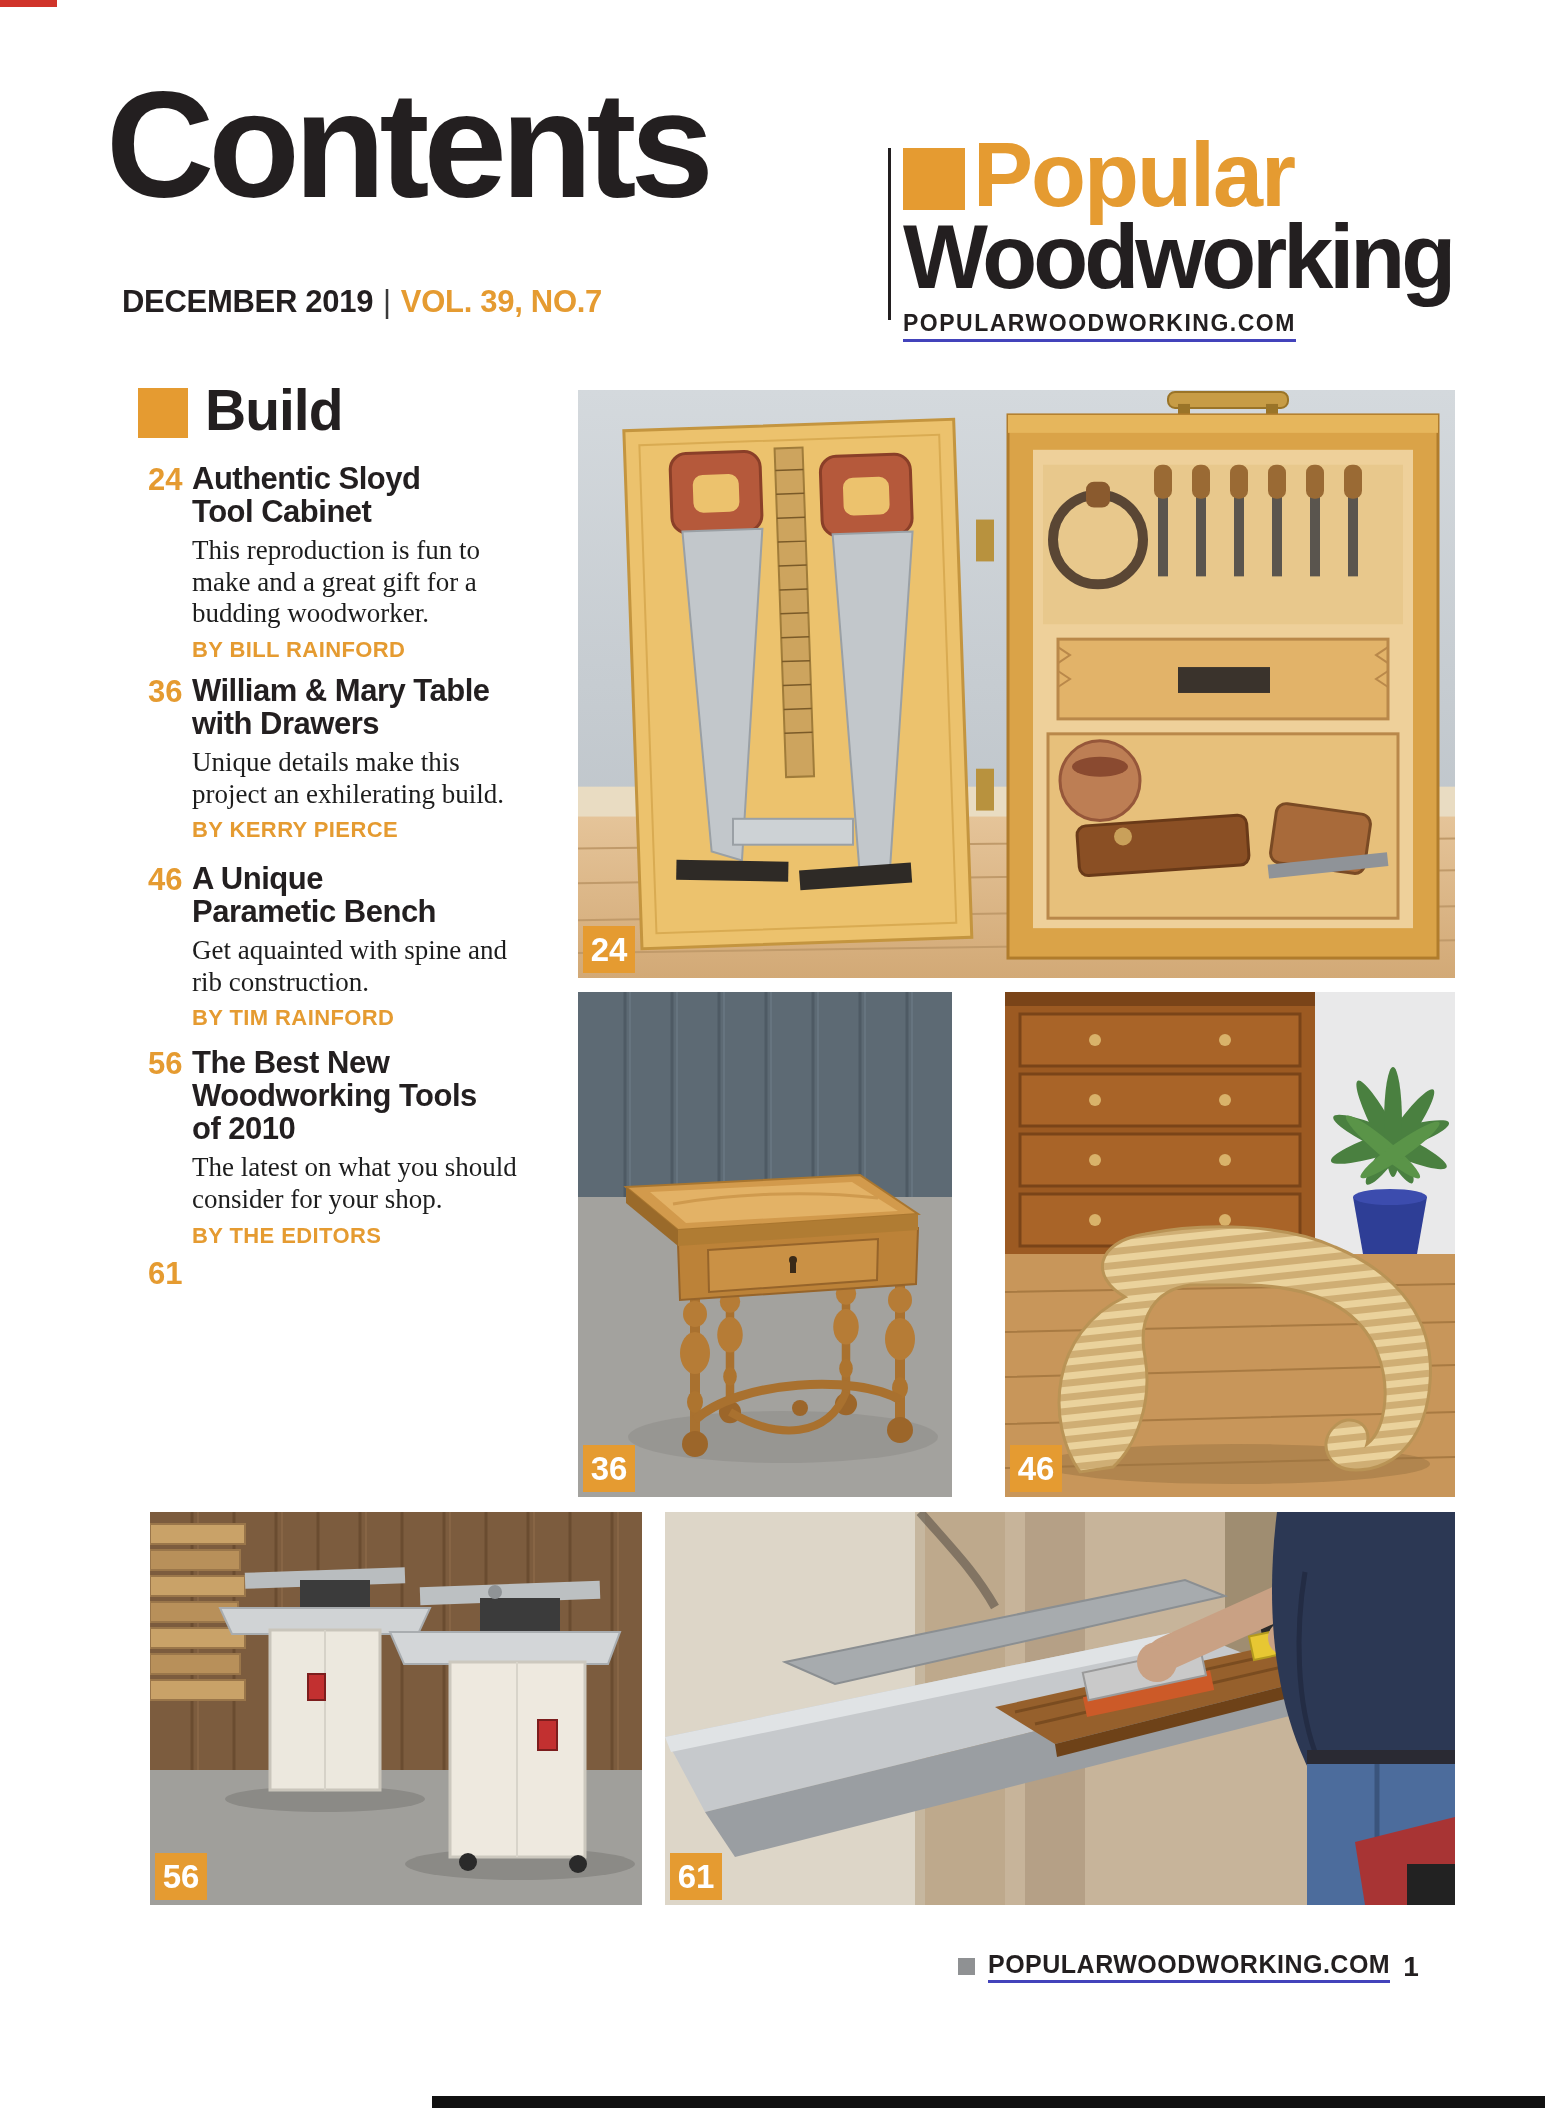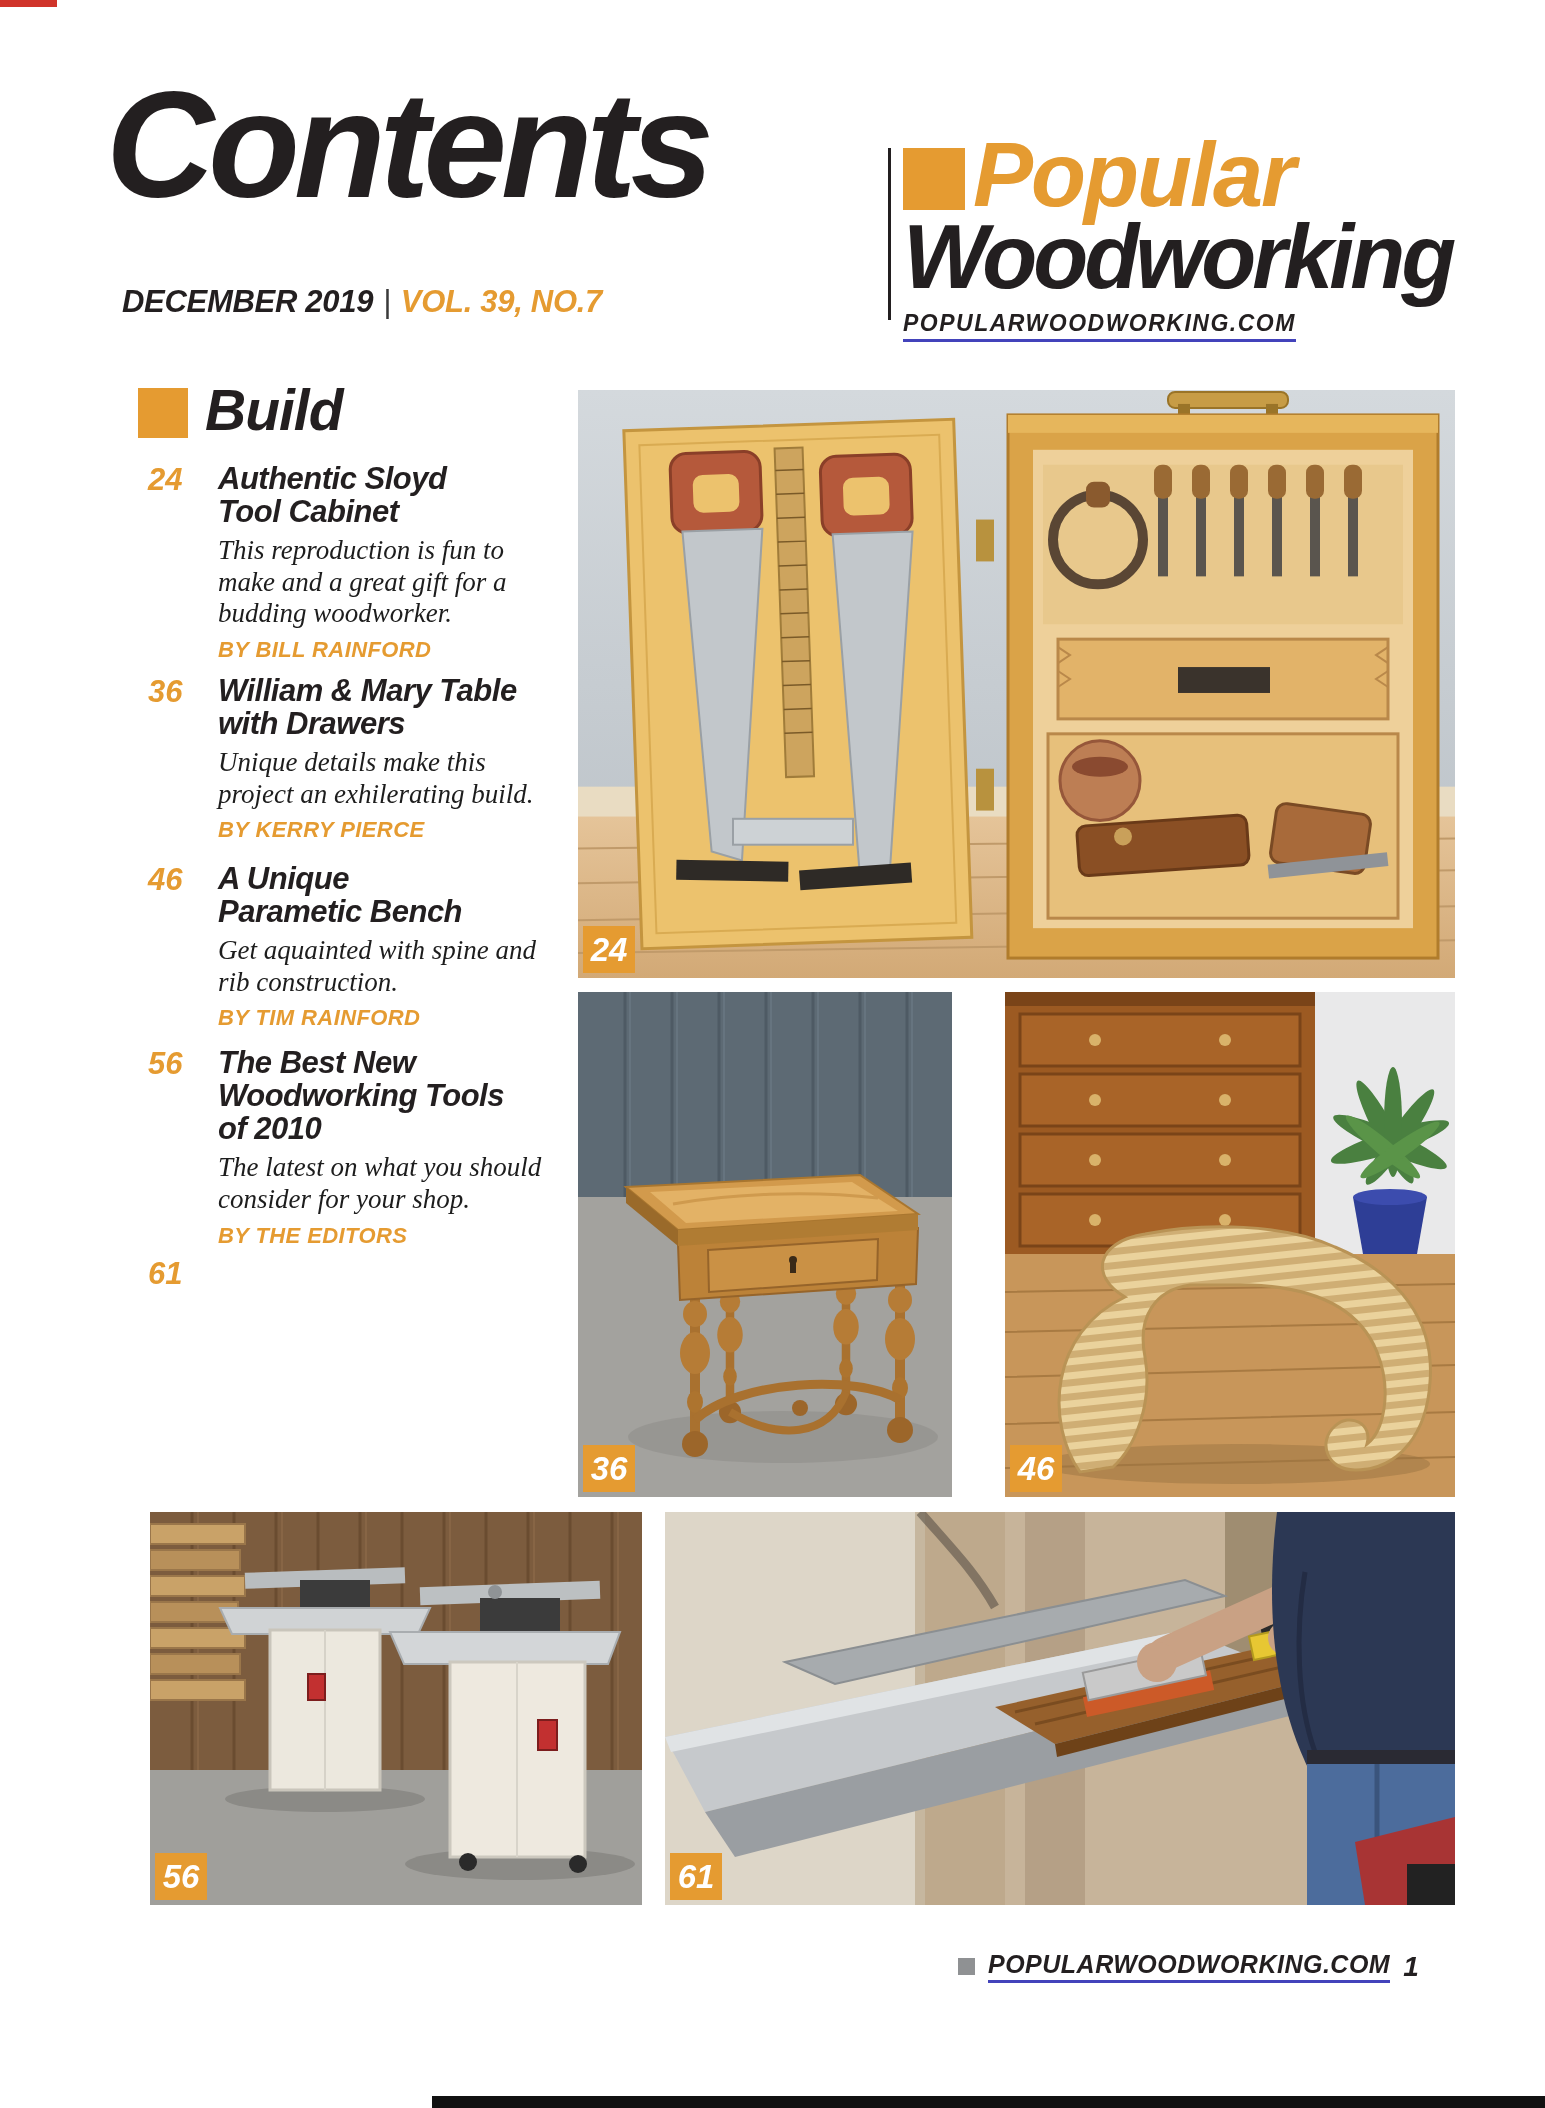--- a/index.html
+++ b/index.html
@@ -3,21 +3,21 @@
 <meta charset="utf-8">
 <style>
   :root{
     --accent-orange:#E59B31;
     --text-black:#231F20;
     --link-underline:#4343BB;
   }
   *{margin:0;padding:0;box-sizing:border-box;}
   html,body{background:#fff;}
   body{font-family:"Liberation Sans",sans-serif;color:var(--text-black,#231F20);}
-  .page{position:relative;width:1545px;height:2108px;background:#fff;overflow:hidden;font-style:italic;}
+  .page{position:relative;width:1545px;height:2108px;background:#fff;overflow:hidden;}
 
   
   .red-mark{position:absolute;left:0;top:0;width:57px;height:7px;background:#D0342A;}
   .bottom-bar{position:absolute;left:432px;top:2096px;width:1113px;height:12px;background:#111;}
 
   
   .contents-title{position:absolute;left:106px;top:70px;font-size:150px;font-weight:bold;
     letter-spacing:-6px;line-height:1;color:var(--text-black,#231F20);}
   .date-line{position:absolute;left:122px;top:284px;font-size:31px;font-weight:bold;letter-spacing:-.3px;}
   .date-line .sep{font-weight:normal;color:#3a3a3a;margin:0 10px;}
@@ -32,21 +32,21 @@
   .brand-site{position:absolute;left:903px;top:310px;font-size:23px;font-weight:bold;letter-spacing:1.5px;
     color:var(--text-black,#231F20);border-bottom:3px solid var(--link-underline,#4343BB);padding-bottom:2px;
     text-decoration:none;display:inline-block;}
 
   
   .build-sq{position:absolute;left:138px;top:388px;width:50px;height:50px;background:var(--accent-orange,#E59B31);}
   .build-label{position:absolute;left:205px;top:382px;font-size:57px;font-weight:bold;letter-spacing:-1px;line-height:1;text-align:center;}
 
   .article{position:absolute;left:148px;width:420px;}
   .article .num{position:absolute;left:0;top:0;font-size:31px;font-weight:bold;color:var(--accent-orange,#E59B31);}
-  .article .body{margin-left:70px;width:350px;}
+  .article .body{margin-left:44px;width:350px;}
   .article .title{font-size:31px;font-weight:bold;line-height:1.07;letter-spacing:-.5px;
     color:var(--text-black,#231F20);white-space:pre-line;}
   .article .desc{font-family:"Liberation Serif",serif;font-size:27px;line-height:1.17;color:#1d1d1d;
     margin-top:7px;white-space:pre-line;}
   .article .byline{font-size:22px;font-weight:bold;color:var(--accent-orange,#E59B31);
     letter-spacing:.4px;margin-top:7px;}
   .a1{top:462px;} .a2{top:674px;} .a3{top:862px;} .a4{top:1046px;} .a5{top:1256px;}
 
   
   .photo{position:absolute;overflow:hidden;background:#ddd;}

